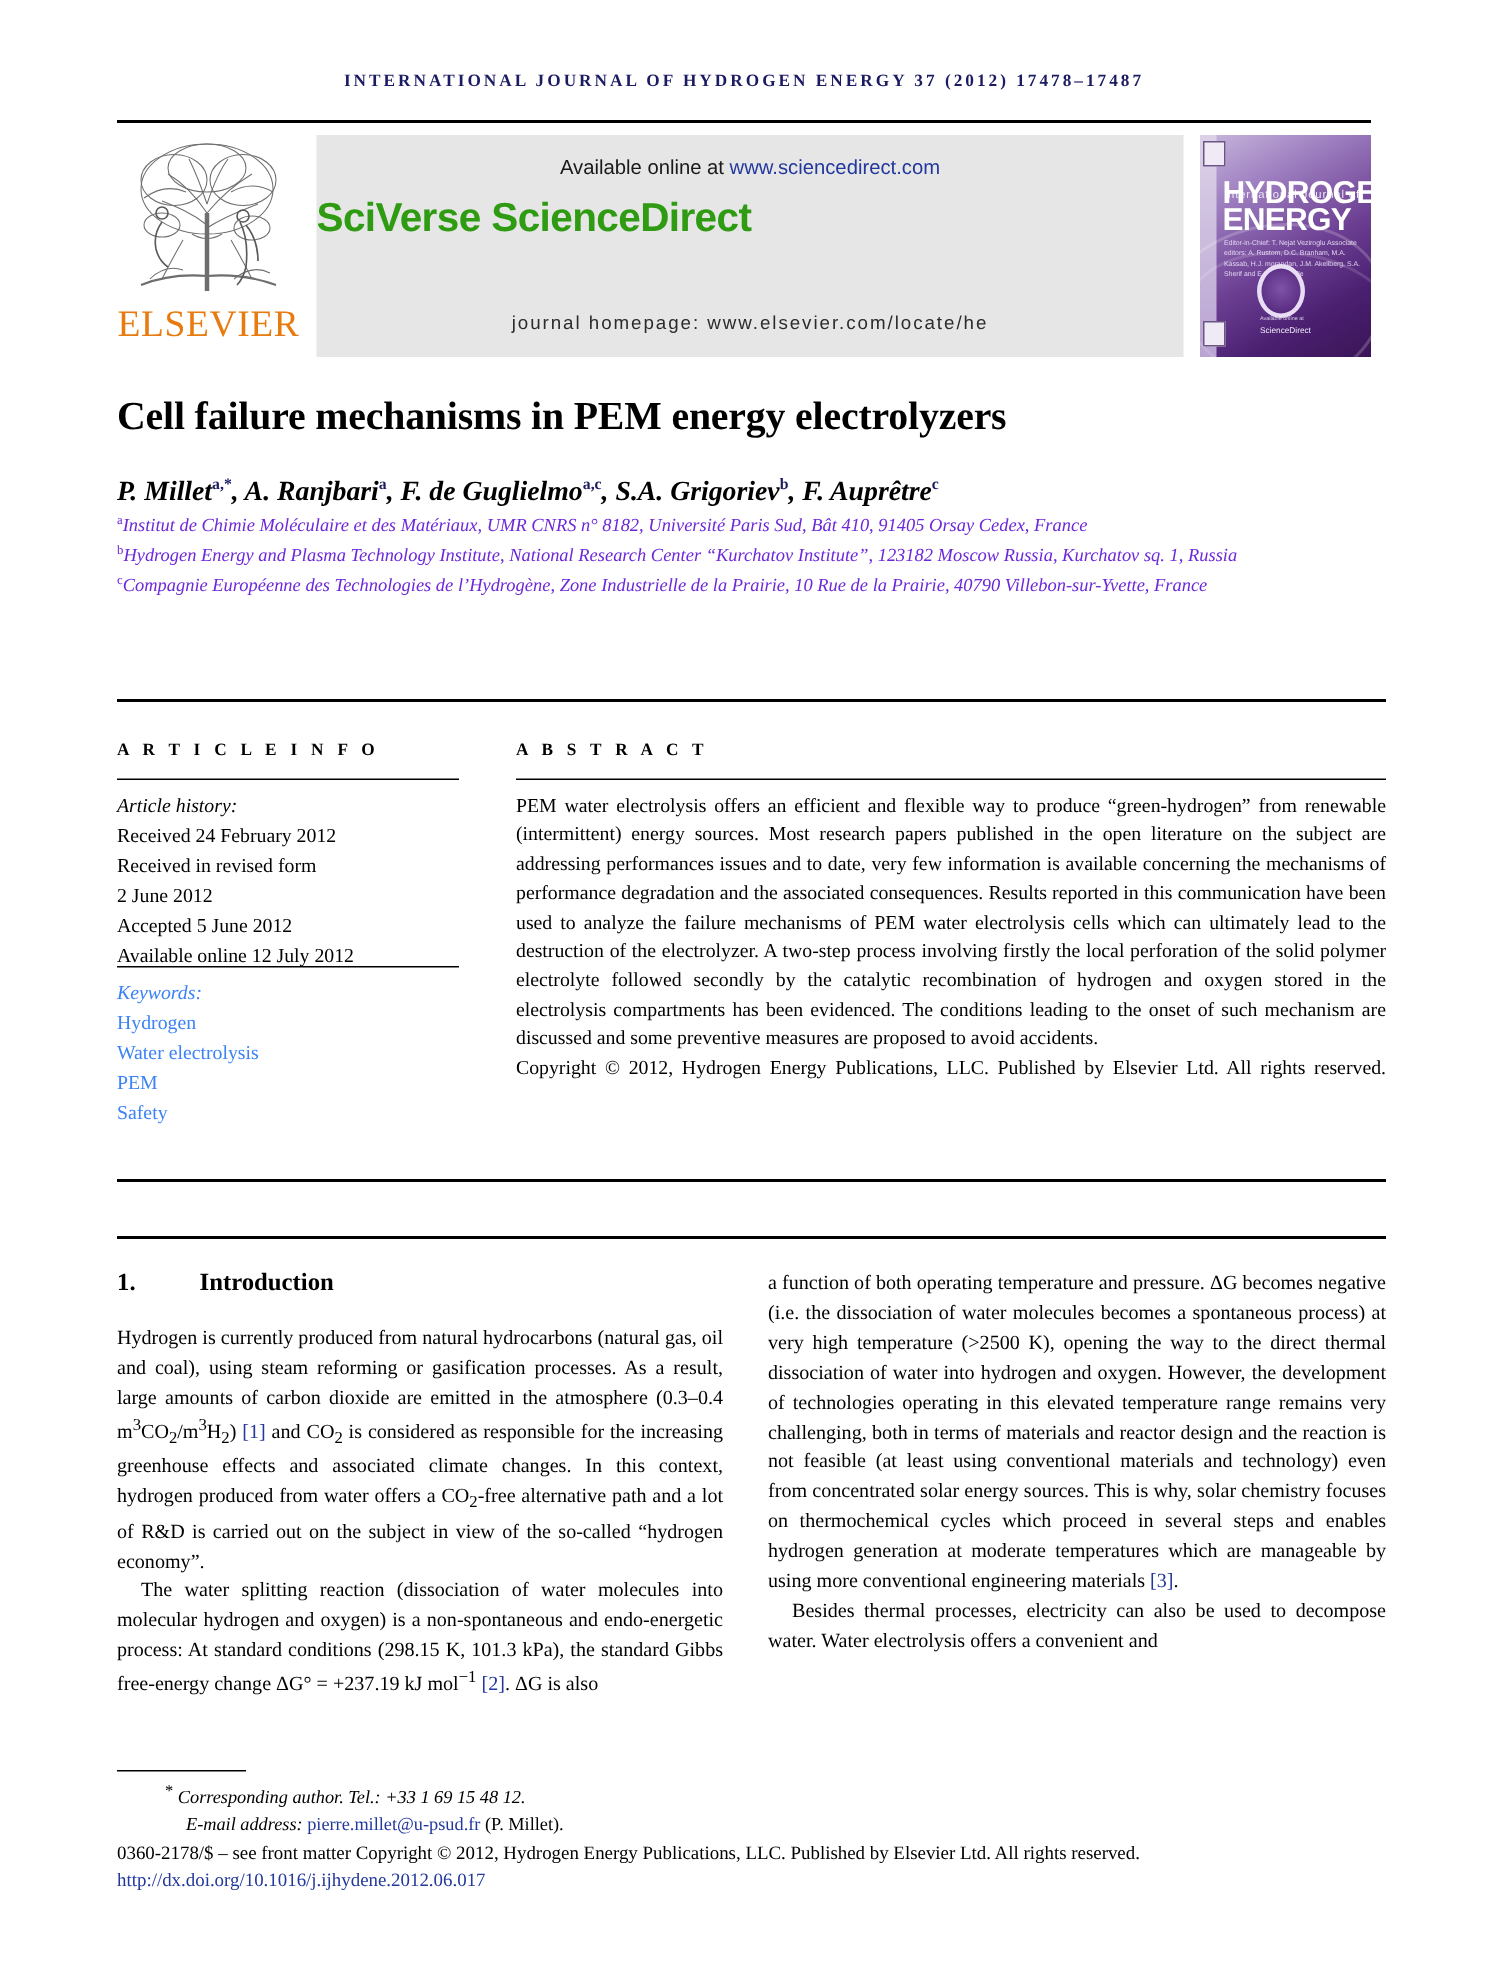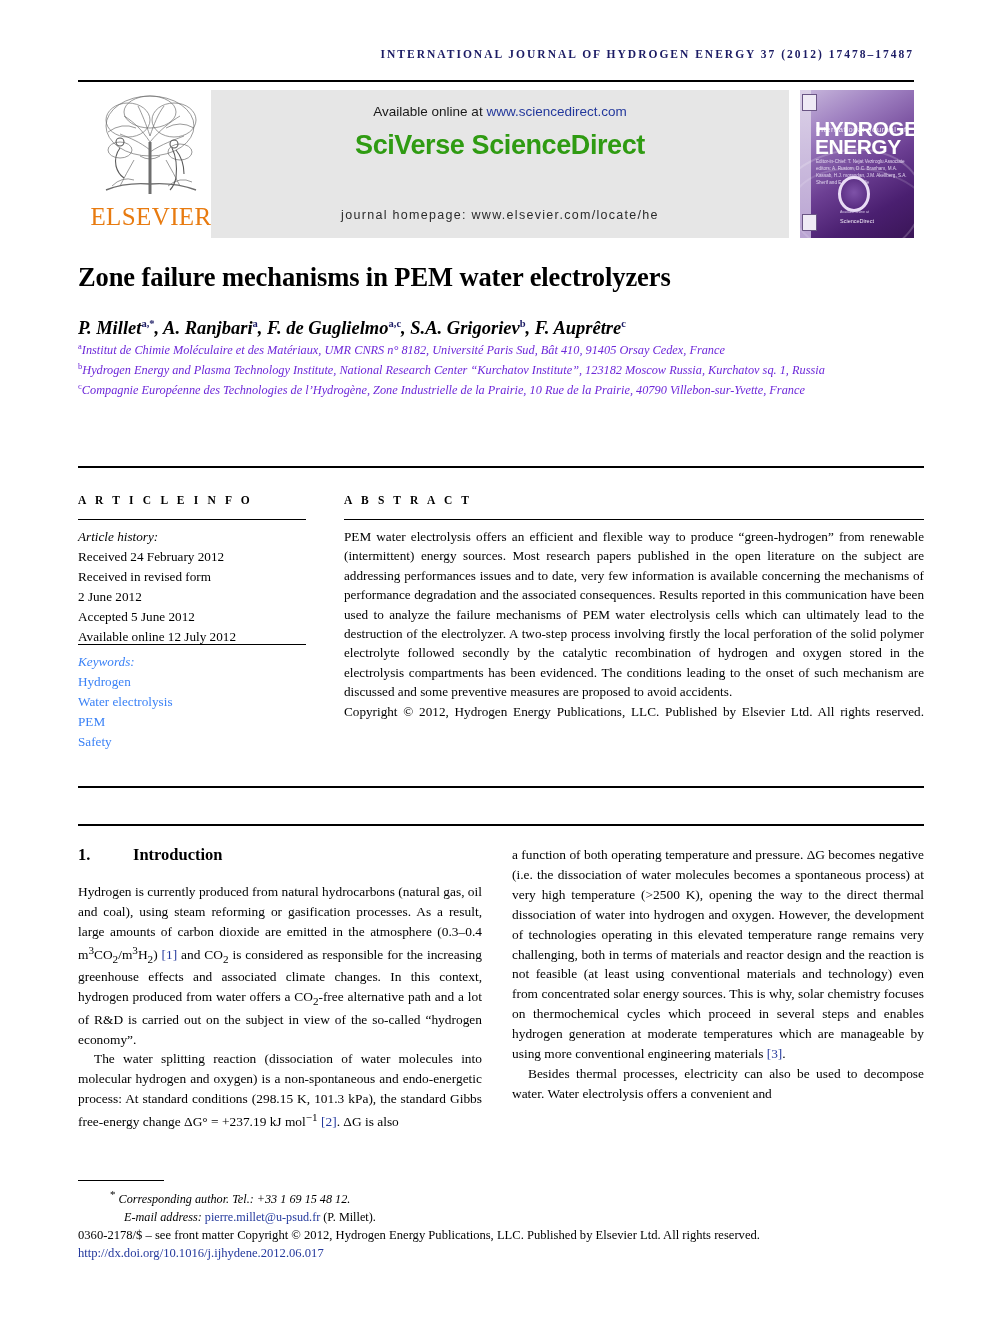--- a/index.html
+++ b/index.html
@@ -20,40 +20,40 @@
     left: 0; top: 0;
     width: 992px;
     height: 1323px;
   }
 
   
   .runhead {
     position: absolute;
     left: 78px; top: 48px;
     width: 836px;
-    text-align: right;
+    text-align: center;
     color: #1b1b64;
     font-family: "Liberation Serif", serif;
     font-size: 11.5px;
     font-weight: bold;
     letter-spacing: 2.0px;
     white-space: nowrap;
   }
 
   
   .masthead {
     position: absolute;
     left: 78px; top: 80px;
     width: 836px;
     height: 158px;
     border-top: 2px solid #000;
   }
   .elsevier-box {
     position: absolute;
-    left: 12px; top: 8px;
+    left: 0px; top: 8px;
     width: 122px; height: 148px;
   }
   .tree-svg { display:block; }
   .elsevier-word {
     position: absolute;
     left: 0px; top: 113px;
     width: 122px;
     text-align: center;
     font-family: "Liberation Serif", serif;
     font-size: 25px;
@@ -72,21 +72,20 @@
     text-align: center;
     font-family: "Liberation Sans", sans-serif;
     font-size: 13.5px;
     color: #1a1a1a;
     white-space: nowrap;
   }
   .avail-line .url { color: #23389c; }
   .sciverse {
     position: absolute;
     top: 40px; left: 0; width: 578px;
-    text-align: center;
     font-family: "Liberation Sans", sans-serif;
     font-size: 27px;
     font-weight: bold;
     color: #2f9b12;
     letter-spacing: -0.4px;
     white-space: nowrap;
   }
   .homepage {
     position: absolute;
     top: 118px; left: 0; width: 578px;
@@ -400,21 +399,21 @@
       <div class="ij">International Journal of</div>
       <div class="big1">HYDROGEN</div>
       <div class="big2">ENERGY</div>
       <div class="eds">Editor-in-Chief: T. Nejat Veziroglu   Associate editors: A. Rustom, D.C. Branham, M.A. Kassab, H.J. morandan, J.M. Akellberg, S.A. Sherif and E.G. Verasadle</div>
       <div class="ellipse"></div>
       <div class="sdtop">Available online at</div>
       <div class="sd">ScienceDirect</div>
     </div>
   </div>
 
-  <div class="title">Zone failure mechanisms in PEM water electrolyzers</div>
+  <div class="title">Cell failure mechanisms in PEM energy electrolyzers</div>
   <div class="authors">P. Millet<sup>a,*</sup>, A. Ranjbari<sup>a</sup>, F. de Guglielmo<sup>a,c</sup>, S.A. Grigoriev<sup>b</sup>, F. Auprêtre<sup>c</sup></div>
 
   <div class="affils">
     <div><sup>a</sup><span>Institut de Chimie Moléculaire et des Matériaux, UMR CNRS n° 8182, Université Paris Sud, Bât 410, 91405 Orsay Cedex, France</span></div>
     <div><sup>b</sup><span>Hydrogen Energy and Plasma Technology Institute, National Research Center “Kurchatov Institute”, 123182 Moscow Russia, Kurchatov sq. 1, Russia</span></div>
     <div><sup>c</sup><span>Compagnie Européenne des Technologies de l’Hydrogène, Zone Industrielle de la Prairie, 10 Rue de la Prairie, 40790 Villebon-sur-Yvette, France</span></div>
   </div>
 
   <div class="rule-top"></div>
   <div class="rule-bottom"></div>

